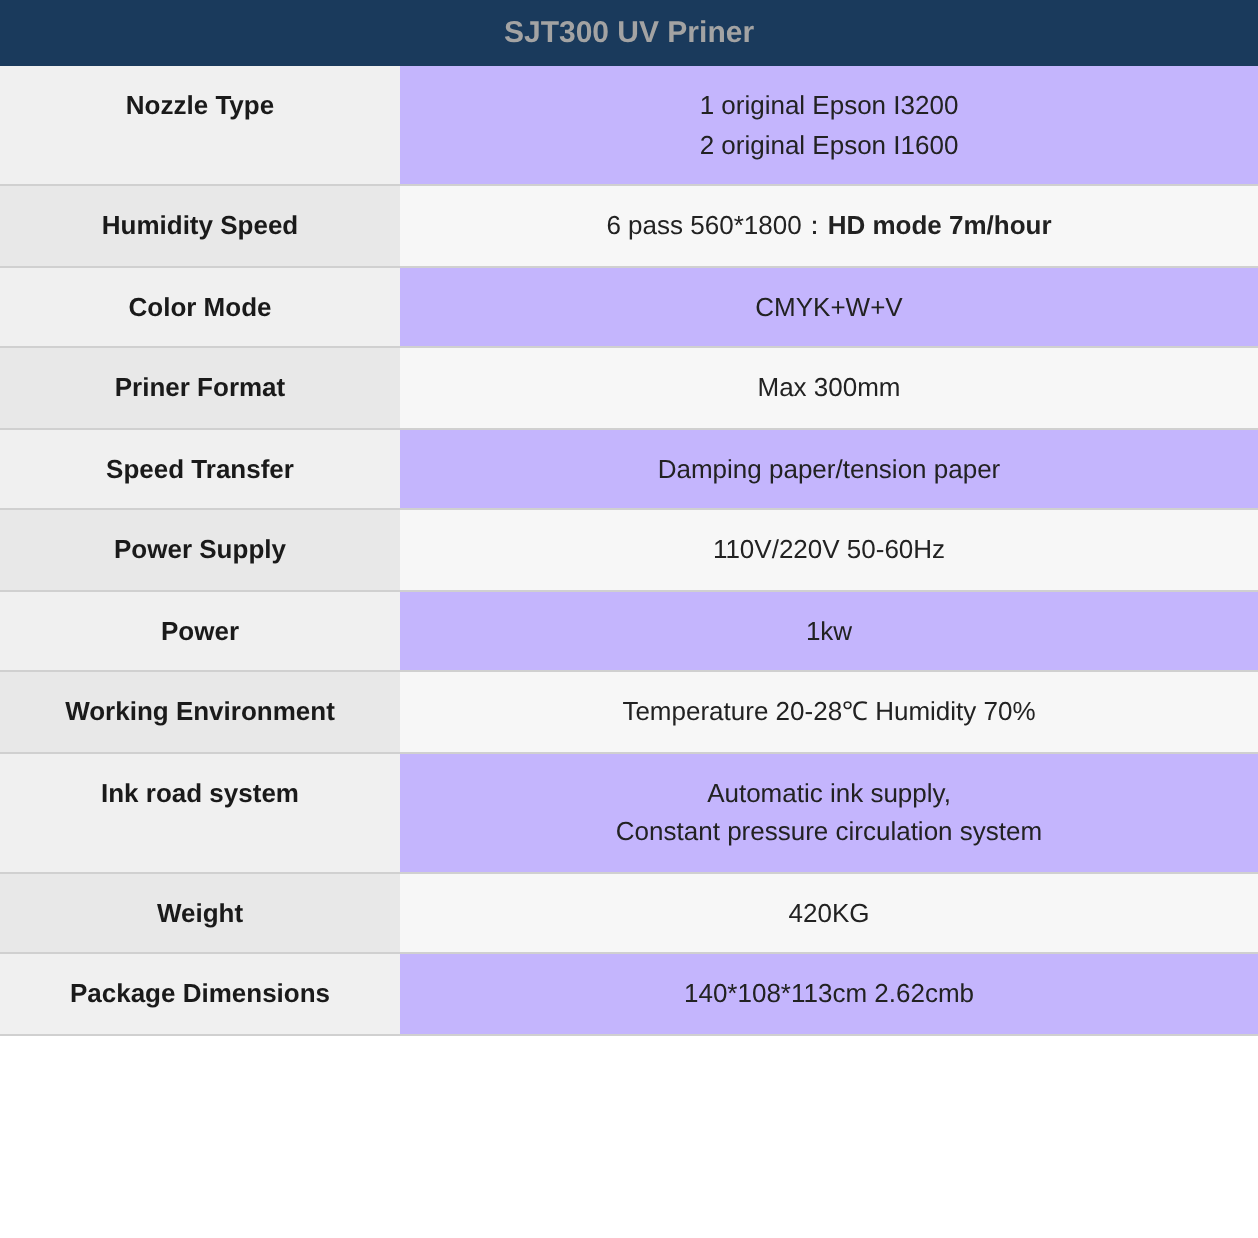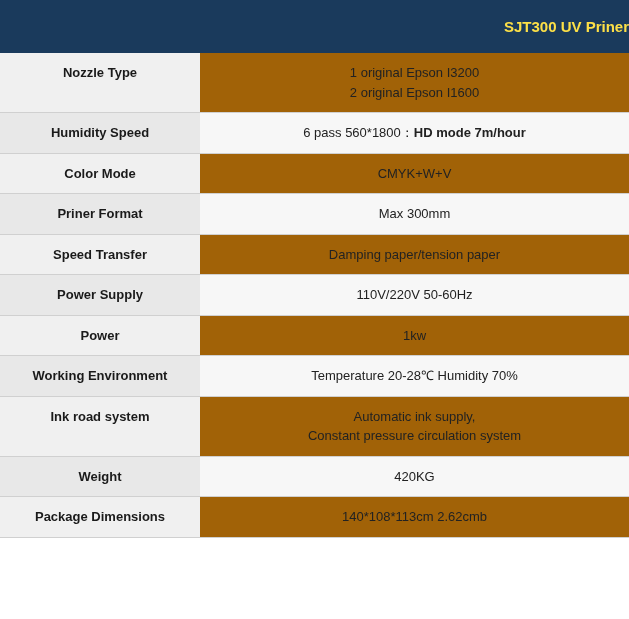--- a/index.html
+++ b/index.html
@@ -4,23 +4,23 @@
   <style>
     * { margin: 0; padding: 0; box-sizing: border-box; }
     body {
       font-family: Arial, sans-serif;
       font-size: 13px;
       background: #fff;
       width: 629px;
     }
     .title-bar {
       background-color: #1a3a5c;
-      color: #fde047;
-      text-align: right;
-      padding: 18px 0;
+      color: #a3a3a3;
+      text-align: center;
+      padding: 8px 0;
       font-size: 15px;
       font-weight: bold;
     }
     table {
       width: 100%;
       border-collapse: collapse;
       text-align: center;
     }
     tr {
       border-bottom: 1px solid #d0d0d0;
@@ -31,21 +31,21 @@
       line-height: 1.5;
     }
     td:first-child {
       width: 200px;
       font-weight: bold;
       color: #1a1a1a;
       background-color: #f0f0f0;
     }
     td:last-child {
       color: #222;
-      background-color: #a16207;
+      background-color: #c4b5fd;
     }
     tr:nth-child(even) td:last-child {
       background-color: #f7f7f7;
     }
     tr:nth-child(even) td:first-child {
       background-color: #e8e8e8;
     }
     .bold-highlight {
       font-weight: bold;
     }

